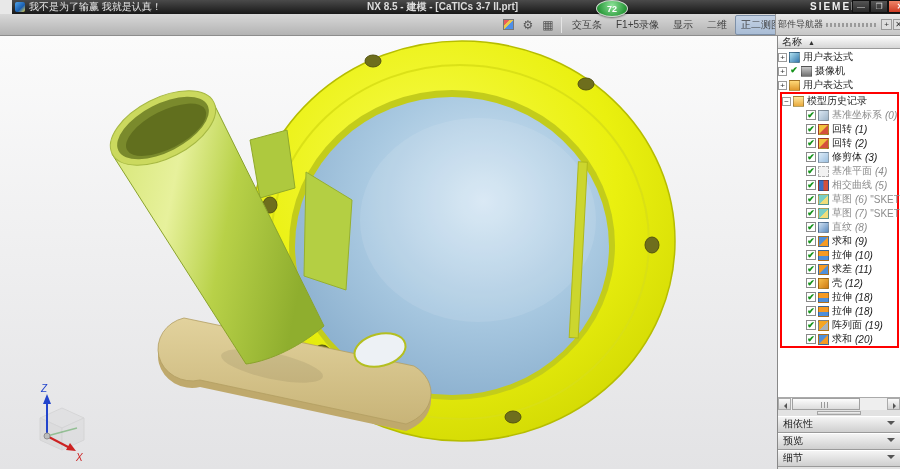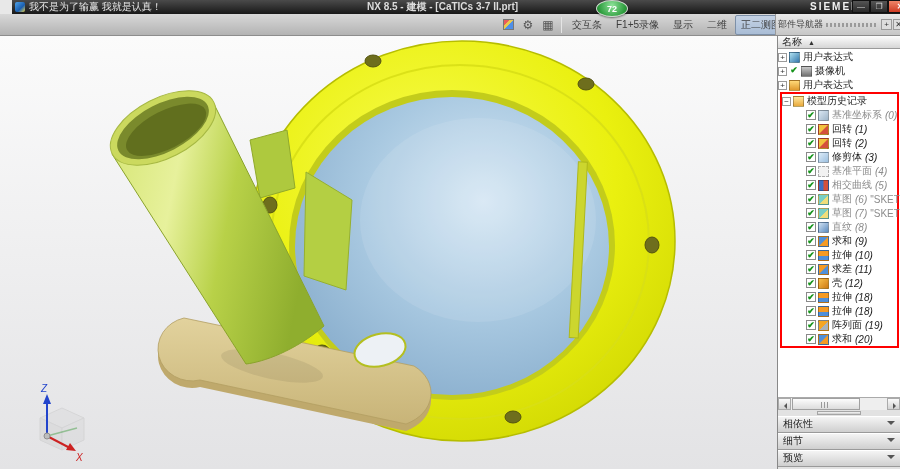--- a/index.html
+++ b/index.html
@@ -401,22 +401,22 @@
       <span class="harrow right" style="margin-left:auto;"></span>
     </div>
     <div class="grabber">
         <div></div>
       </div>
     <div class="section">
       <span>相依性</span>
       <span class="chev"></span>
     </div>
     <div class="section">
+      <span>预览</span>
+      <span class="chev"></span>
+    </div>
+    <div class="section">
       <span>细节</span>
       <span class="chev"></span>
     </div>
-    <div class="section">
-      <span>预览</span>
-      <span class="chev"></span>
-    </div>
   </div>
 
 </div>
 
 </body></html>

